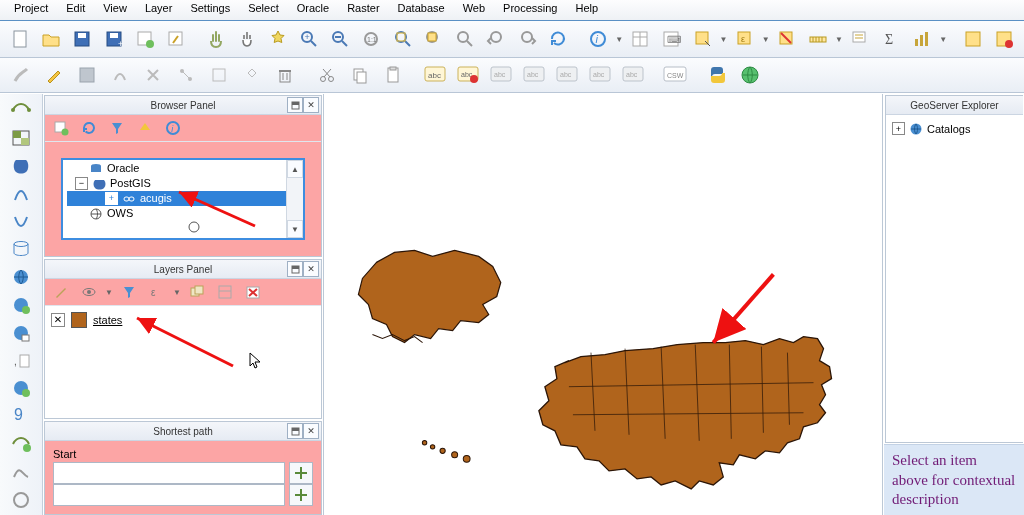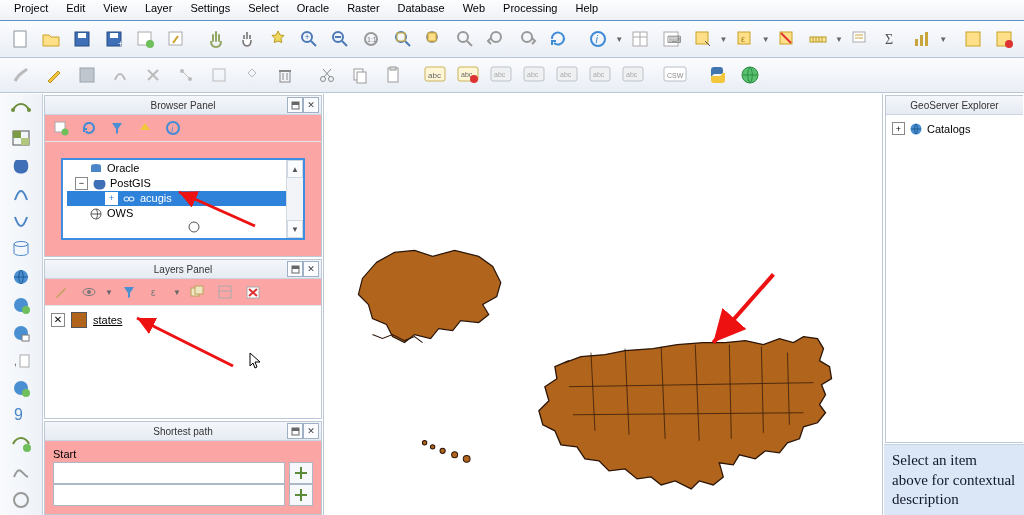--- a/index.html
+++ b/index.html
@@ -34,21 +34,21 @@
   .swatch{width:14px;height:14px;background:#b0641c;border:1px solid #555;}
   .layer-name{text-decoration:underline;font-weight:normal;}
   .sp-body{padding:4px 8px 8px;}
   .sp-label{font-size:11px;margin-top:3px;margin-bottom:2px;}
   .sp-row{display:flex;align-items:center;gap:4px;}
   .sp-input{flex:1;height:20px;border:1px solid #adb8c6;background:#fff;}
   .sp-pick{width:22px;height:20px;border:1px solid #adb8c6;background:#f6f8fb;display:flex;align-items:center;justify-content:center;}
   .canvas{flex:1;background:#fff;position:relative;border-right:1px solid #bcc8d6;}
   .right{width:140px;display:flex;flex-direction:column;margin-left:1px;}
   .geo-body{flex:1;background:#fff;padding:6px;font-size:11px;}
-  .hint{background:#dbe7f6;padding:6px 8px;font-family:Georgia,serif;font-size:15px;color:#0f172a;line-height:1.28;border-top:1px solid #c3d2e5;}
+  .hint{background:#dbe7f6;padding:6px 8px;font-family:Georgia,serif;font-size:15px;color:#701a75;line-height:1.28;border-top:1px solid #c3d2e5;}
   .map-arrow{position:absolute;pointer-events:none;}
   .cursor{position:absolute;left:259px;top:50px;pointer-events:none;}
 </style>
 </head>
 <body>
 
 <div class="menubar">
   <span>Project</span>
   <span>Edit</span>
   <span>View</span>

